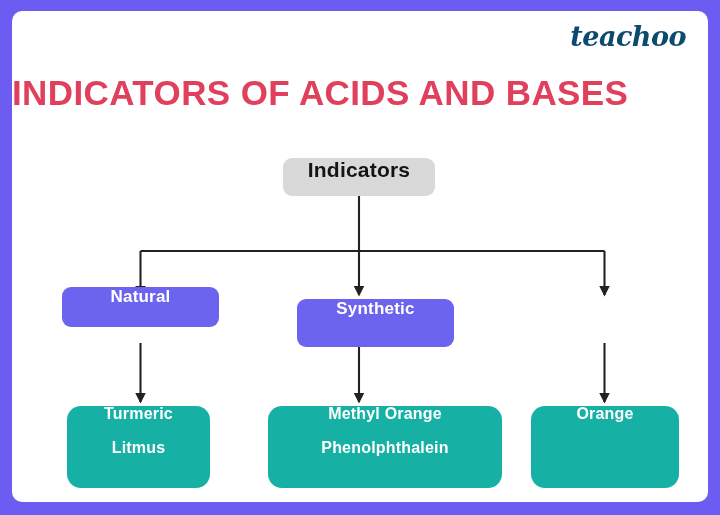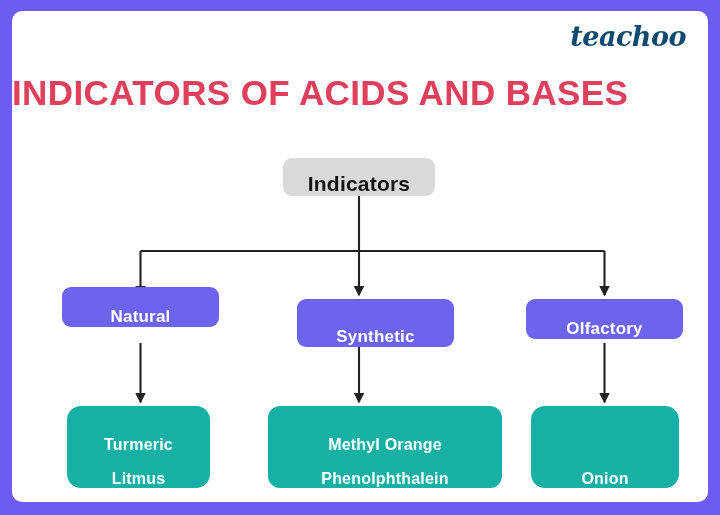--- a/index.html
+++ b/index.html
@@ -78,21 +78,21 @@
     pointer-events: none;
   }
 
   
   .node {
     position: absolute;
     box-sizing: border-box;
     display: flex;
     flex-direction: column;
     align-items: center;
-    justify-content: flex-end;
+    justify-content: flex-start;
     text-align: center;
   }
   .node-root {
     background: #D9D9D9;
     border-radius: 9px;
     color: #141414;
     font-weight: bold;
     font-size: 21px;
     letter-spacing: 0.2px;
   }
@@ -116,21 +116,21 @@
   .leaf-line + .leaf-line { margin-top: 17px; }
 
   
   #n-root  { left: 271px; top: 27px;  width: 152px; height: 38px; }
   
   #n-nat   { left: 50px;  top: 156px; width: 157px; height: 40px; }
   #n-syn   { left: 285px; top: 168px; width: 157px; height: 48px; }
   #n-olf   { left: 514px; top: 168px; width: 157px; height: 40px; }
   
   #n-leaf1 { left: 55px;  top: 275px; width: 143px; height: 82px; }
-  #n-leaf2 { left: 256px; top: 275px; width: 234px; height: 82px; border-radius: 12px; }
+  #n-leaf2 { left: 256px; top: 275px; width: 234px; height: 82px; }
   #n-leaf3 { left: 519px; top: 275px; width: 148px; height: 82px; }
 </style>
 </head>
 <body>
 
 <div id="poster">
   <div id="card">
 
     <div id="brand">teachoo</div>
 
@@ -163,31 +163,28 @@
       <div class="node node-root" id="n-root">
         <span>Indicators</span>
       </div>
 
       <div class="node node-mid" id="n-nat">
         <span>Natural</span>
       </div>
       <div class="node node-mid" id="n-syn">
         <span>Synthetic</span>
       </div>
-      <div class="node node-mid" id="n-olf">
-        <span>Olfactory</span>
-      </div>
 
       <div class="node node-leaf" id="n-leaf1">
         <span class="leaf-line">Turmeric</span>
         <span class="leaf-line">Litmus</span>
       </div>
       <div class="node node-leaf" id="n-leaf2">
         <span class="leaf-line">Methyl Orange</span>
         <span class="leaf-line">Phenolphthalein</span>
       </div>
       <div class="node node-leaf" id="n-leaf3">
-        <span class="leaf-line">Onion</span>
+        <span class="leaf-line">Orange</span>
       </div>
 
     </div>
   </div>
 </div>
 
 </body></html>

